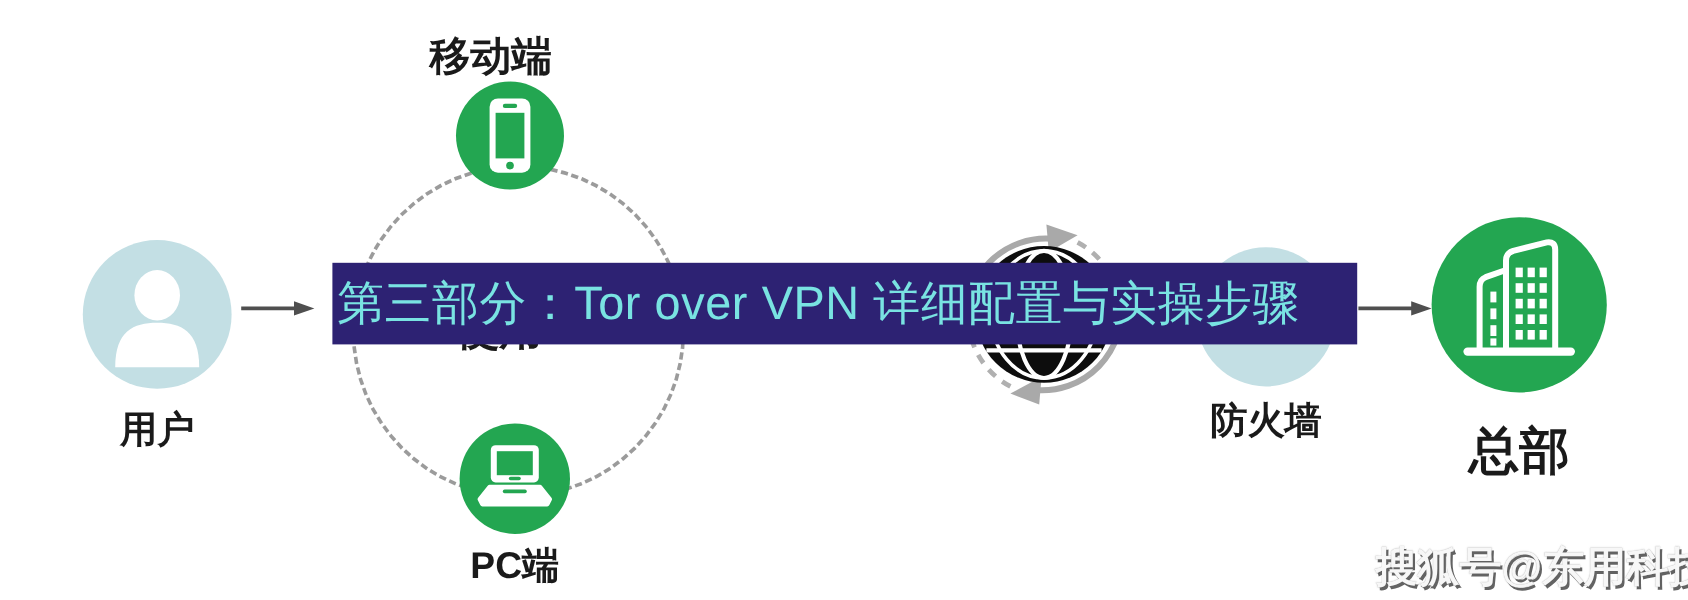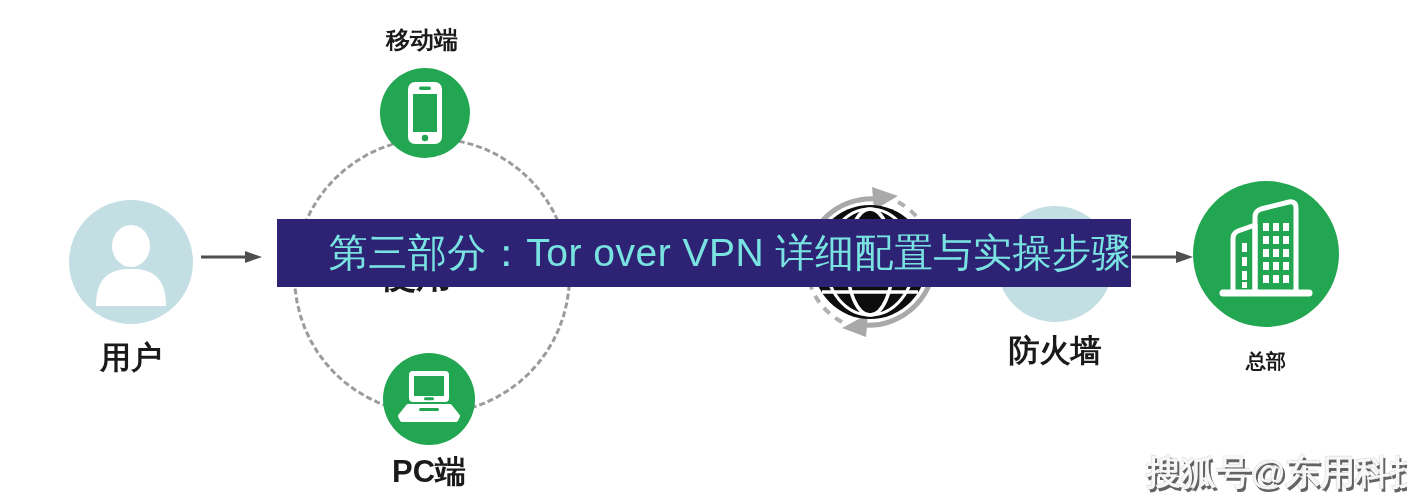--- a/index.html
+++ b/index.html
@@ -19,40 +19,40 @@
   }
   .group-hidden-label{
     left:368px;top:256px;width:96px;text-align:center;
     font-size:36px;font-weight:bold;color:#1a1a1a;z-index:2;line-height:38px;
   }
   
   .user-circle{left:69px;top:200px;width:124px;height:124px;background:#c3dfe4;z-index:2;}
   .user-label{left:69px;top:337px;width:124px;font-size:31px;font-family:Liberation Serif, serif;}
   
   .mobile-circle{left:380px;top:68px;width:90px;height:90px;background:#23a651;z-index:3;}
-  .mobile-label{left:352px;top:24px;width:140px;font-size:24px;}
+  .mobile-label{left:339px;top:24px;width:140px;font-size:34px;}
   
   .pc-circle{left:383px;top:353px;width:92px;height:92px;background:#23a651;z-index:3;}
   .pc-label{left:363px;top:451px;width:132px;font-size:31px;}
   
   .internet-svg{left:782px;top:174px;width:176px;height:176px;z-index:2;}
   .internet-label{left:782px;top:325px;width:176px;font-size:29px;font-weight:800;letter-spacing:1px;}
   
   .firewall-circle{left:997px;top:206px;width:116px;height:116px;background:#c3dfe4;z-index:2;}
   .firewall-label{left:985px;top:330px;width:140px;font-size:31px;}
   
   .hq-circle{left:1193px;top:181px;width:146px;height:146px;background:#23a651;z-index:2;}
-  .hq-label{left:1203px;top:348px;width:126px;font-size:20px;}
+  .hq-label{left:1203px;top:348px;width:126px;font-size:42px;}
   
   .arrow1{left:200px;top:248px;width:64px;height:18px;z-index:2;}
   .arrow2{left:1131px;top:248px;width:64px;height:18px;z-index:2;}
   
   .banner{
     left:277px;top:219px;width:854px;height:68px;background:#2d2273;z-index:10;
-    display:flex;align-items:center;padding-left:17px;box-sizing:border-box;justify-content:flex-end;
+    display:flex;align-items:center;padding-left:4px;box-sizing:border-box;
   }
   .banner-text{
     color:#79e3e2;font-size:39px;white-space:nowrap;letter-spacing:0.5px;
   }
   
   .watermark{
     left:1146px;top:449px;z-index:11;font-size:35px;font-weight:bold;
     color:#f7f7f7;white-space:nowrap;
     text-shadow:2px 3px 0 rgba(72,72,72,0.85), 0 0 1px rgba(90,90,90,0.6);
   }

